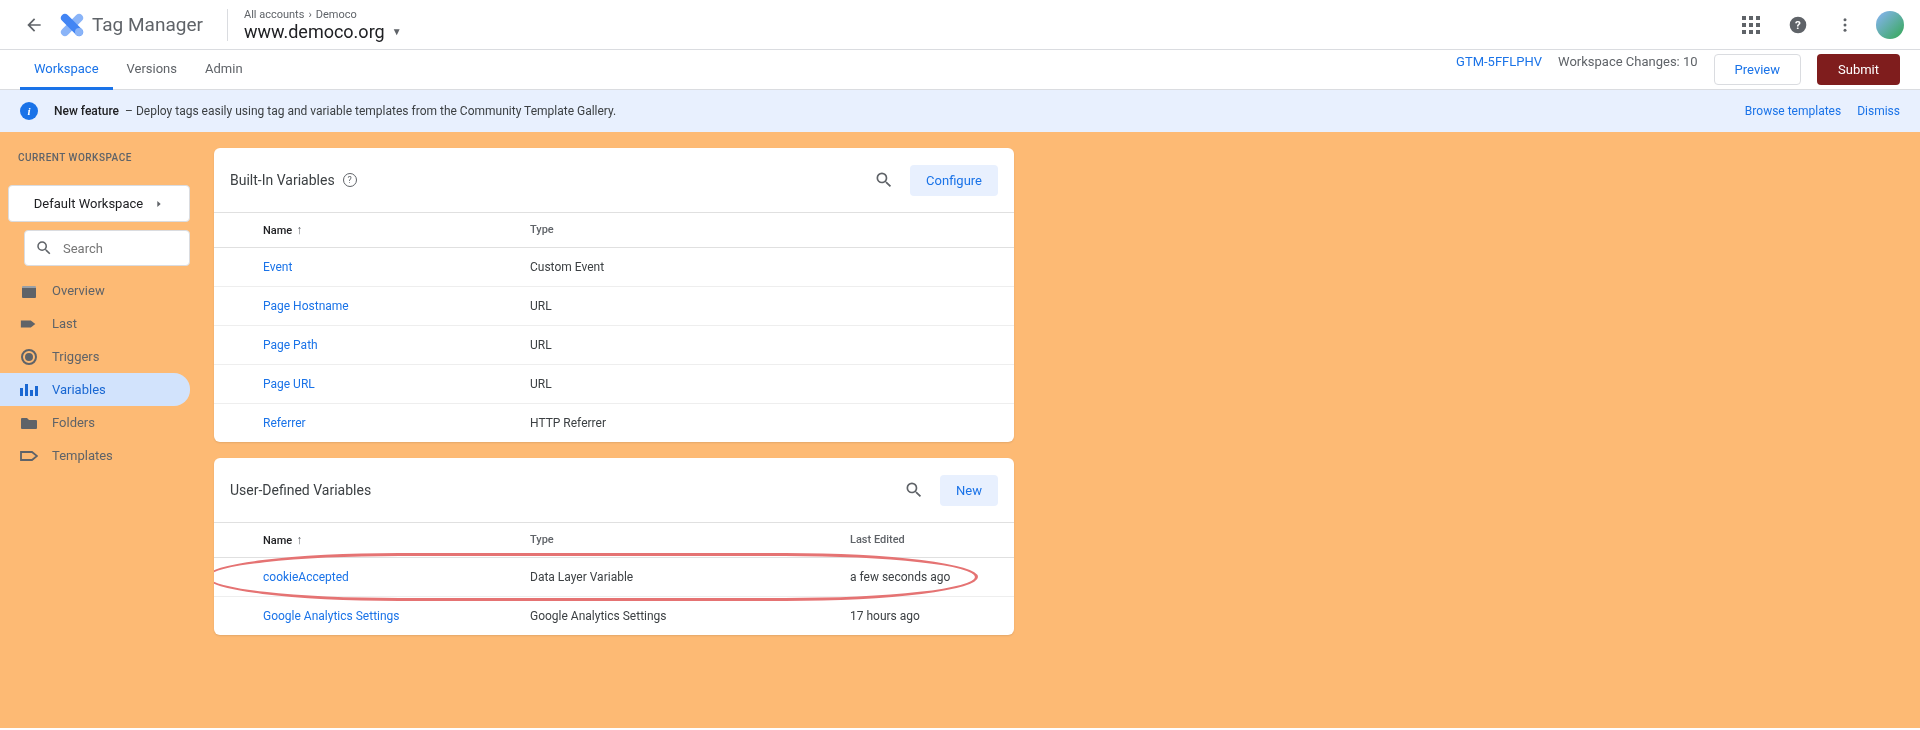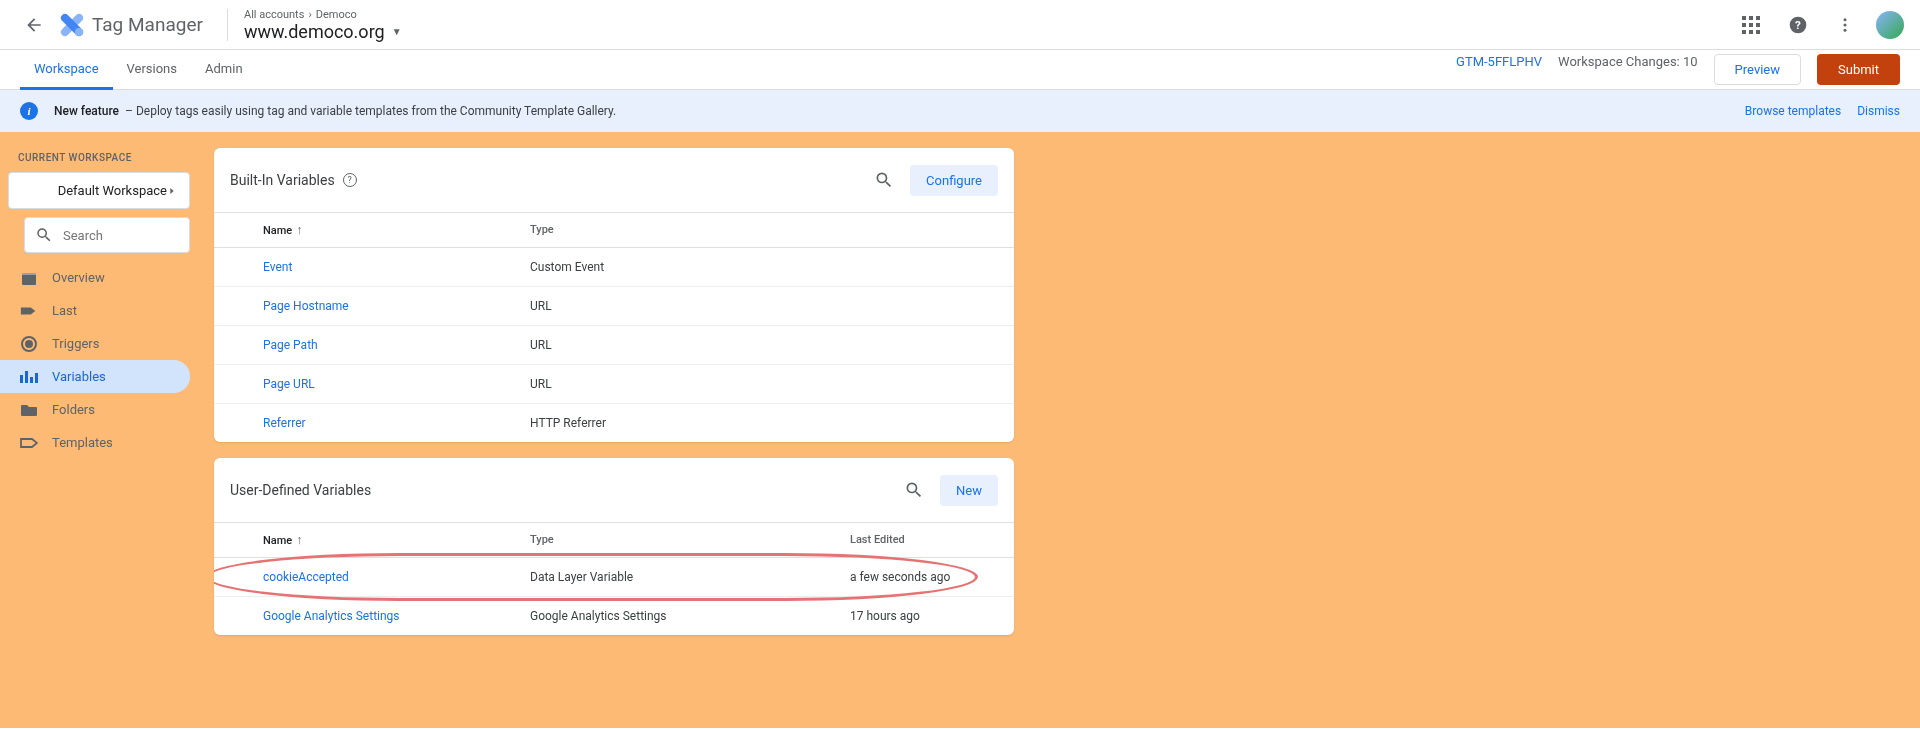--- a/index.html
+++ b/index.html
@@ -20,37 +20,37 @@
 
 
 .nav-bar { height: 40px; display: flex; align-items: center; padding: 0 20px; border-bottom: 1px solid #dadce0; }
 .nav-tab { padding: 0 14px; height: 40px; display: flex; align-items: center; color: #5f6368; font-size: 13px; cursor: pointer; border-bottom: 3px solid transparent; }
 .nav-tab.active { color: #1a73e8; border-bottom-color: #1a73e8; }
 .nav-right { margin-left: auto; display: flex; align-items: flex-start; gap: 16px; font-size: 13px; }
 .container-id { color: #1a73e8; cursor: pointer; }
 .changes-text { color: #5f6368; }
 .btn { padding: 7px 20px; border-radius: 4px; font-size: 13px; cursor: pointer; border: 1px solid transparent; }
 .btn-preview { background: #fff; color: #1a73e8; border-color: #dadce0; }
-.btn-submit { background: #c2410c; color: #fff; }
+.btn-submit { background: #7f1d1d; color: #fff; }
 
 
 .notif-bar { background: #e8f0fe; padding: 12px 20px; display: flex; align-items: center; font-size: 12px; }
 .notif-icon { width: 18px; height: 18px; background: #1a73e8; border-radius: 50%; color: #fff; display: flex; align-items: center; justify-content: center; font-size: 11px; margin-right: 16px; font-weight: bold; font-style: italic; font-family: serif; }
 .notif-title { font-weight: 500; margin-right: 6px; }
 .notif-text { color: #3c4043; }
 .notif-right { margin-left: auto; display: flex; gap: 16px; padding-left: 12px; }
 .notif-link { color: #1a73e8; cursor: pointer; }
 
 
 .main { display: flex; background: #fdba74; min-height: calc(730px - 50px - 40px - 44px); }
 
 
 .sidebar { width: 198px; padding: 8px; }
 .sidebar-label { font-size: 10px; color: #5f6368; letter-spacing: 0.5px; padding: 12px 10px 6px; font-weight: 500; }
-.workspace-select { background: #fff; border: 1px solid #dadce0; border-radius: 4px; padding: 10px 12px; margin: 3px 0 8px 0; display: flex; align-items: center; justify-content: flex-end; font-size: 13px; cursor: pointer; }
+.workspace-select { background: #fff; border: 1px solid #dadce0; border-radius: 4px; padding: 10px 12px; margin: 16px 0 8px 0; display: flex; align-items: center; justify-content: center; font-size: 13px; cursor: pointer; gap: 11px; }
 .search-box { background: #fff; border: 1px solid #dadce0; border-radius: 4px; padding: 8px 10px; margin: 0 0 8px 16px; display: flex; align-items: center; gap: 10px; color: #5f6368; }
 .search-box input { border: none; outline: none; font-size: 13px; width: 100%; background: transparent; }
 .side-item { display: flex; align-items: center; gap: 14px; padding: 9px 12px; color: #5f6368; font-size: 13px; cursor: pointer; border-radius: 0 16px 16px 0; margin-left: -8px; padding-left: 20px; }
 .side-item.active { background: #d2e3fc; color: #1967d2; }
 .side-icon { width: 18px; height: 14px; display: flex; align-items: center; justify-content: center; }
 
 
 .content { flex: 1; padding: 16px; }
 .card { background: #fff; border-radius: 6px; box-shadow: 0 1px 2px rgba(0,0,0,0.1); margin-bottom: 16px; max-width: 800px; overflow: hidden; }
 .card-head { display: flex; align-items: center; padding: 14px 16px; }

